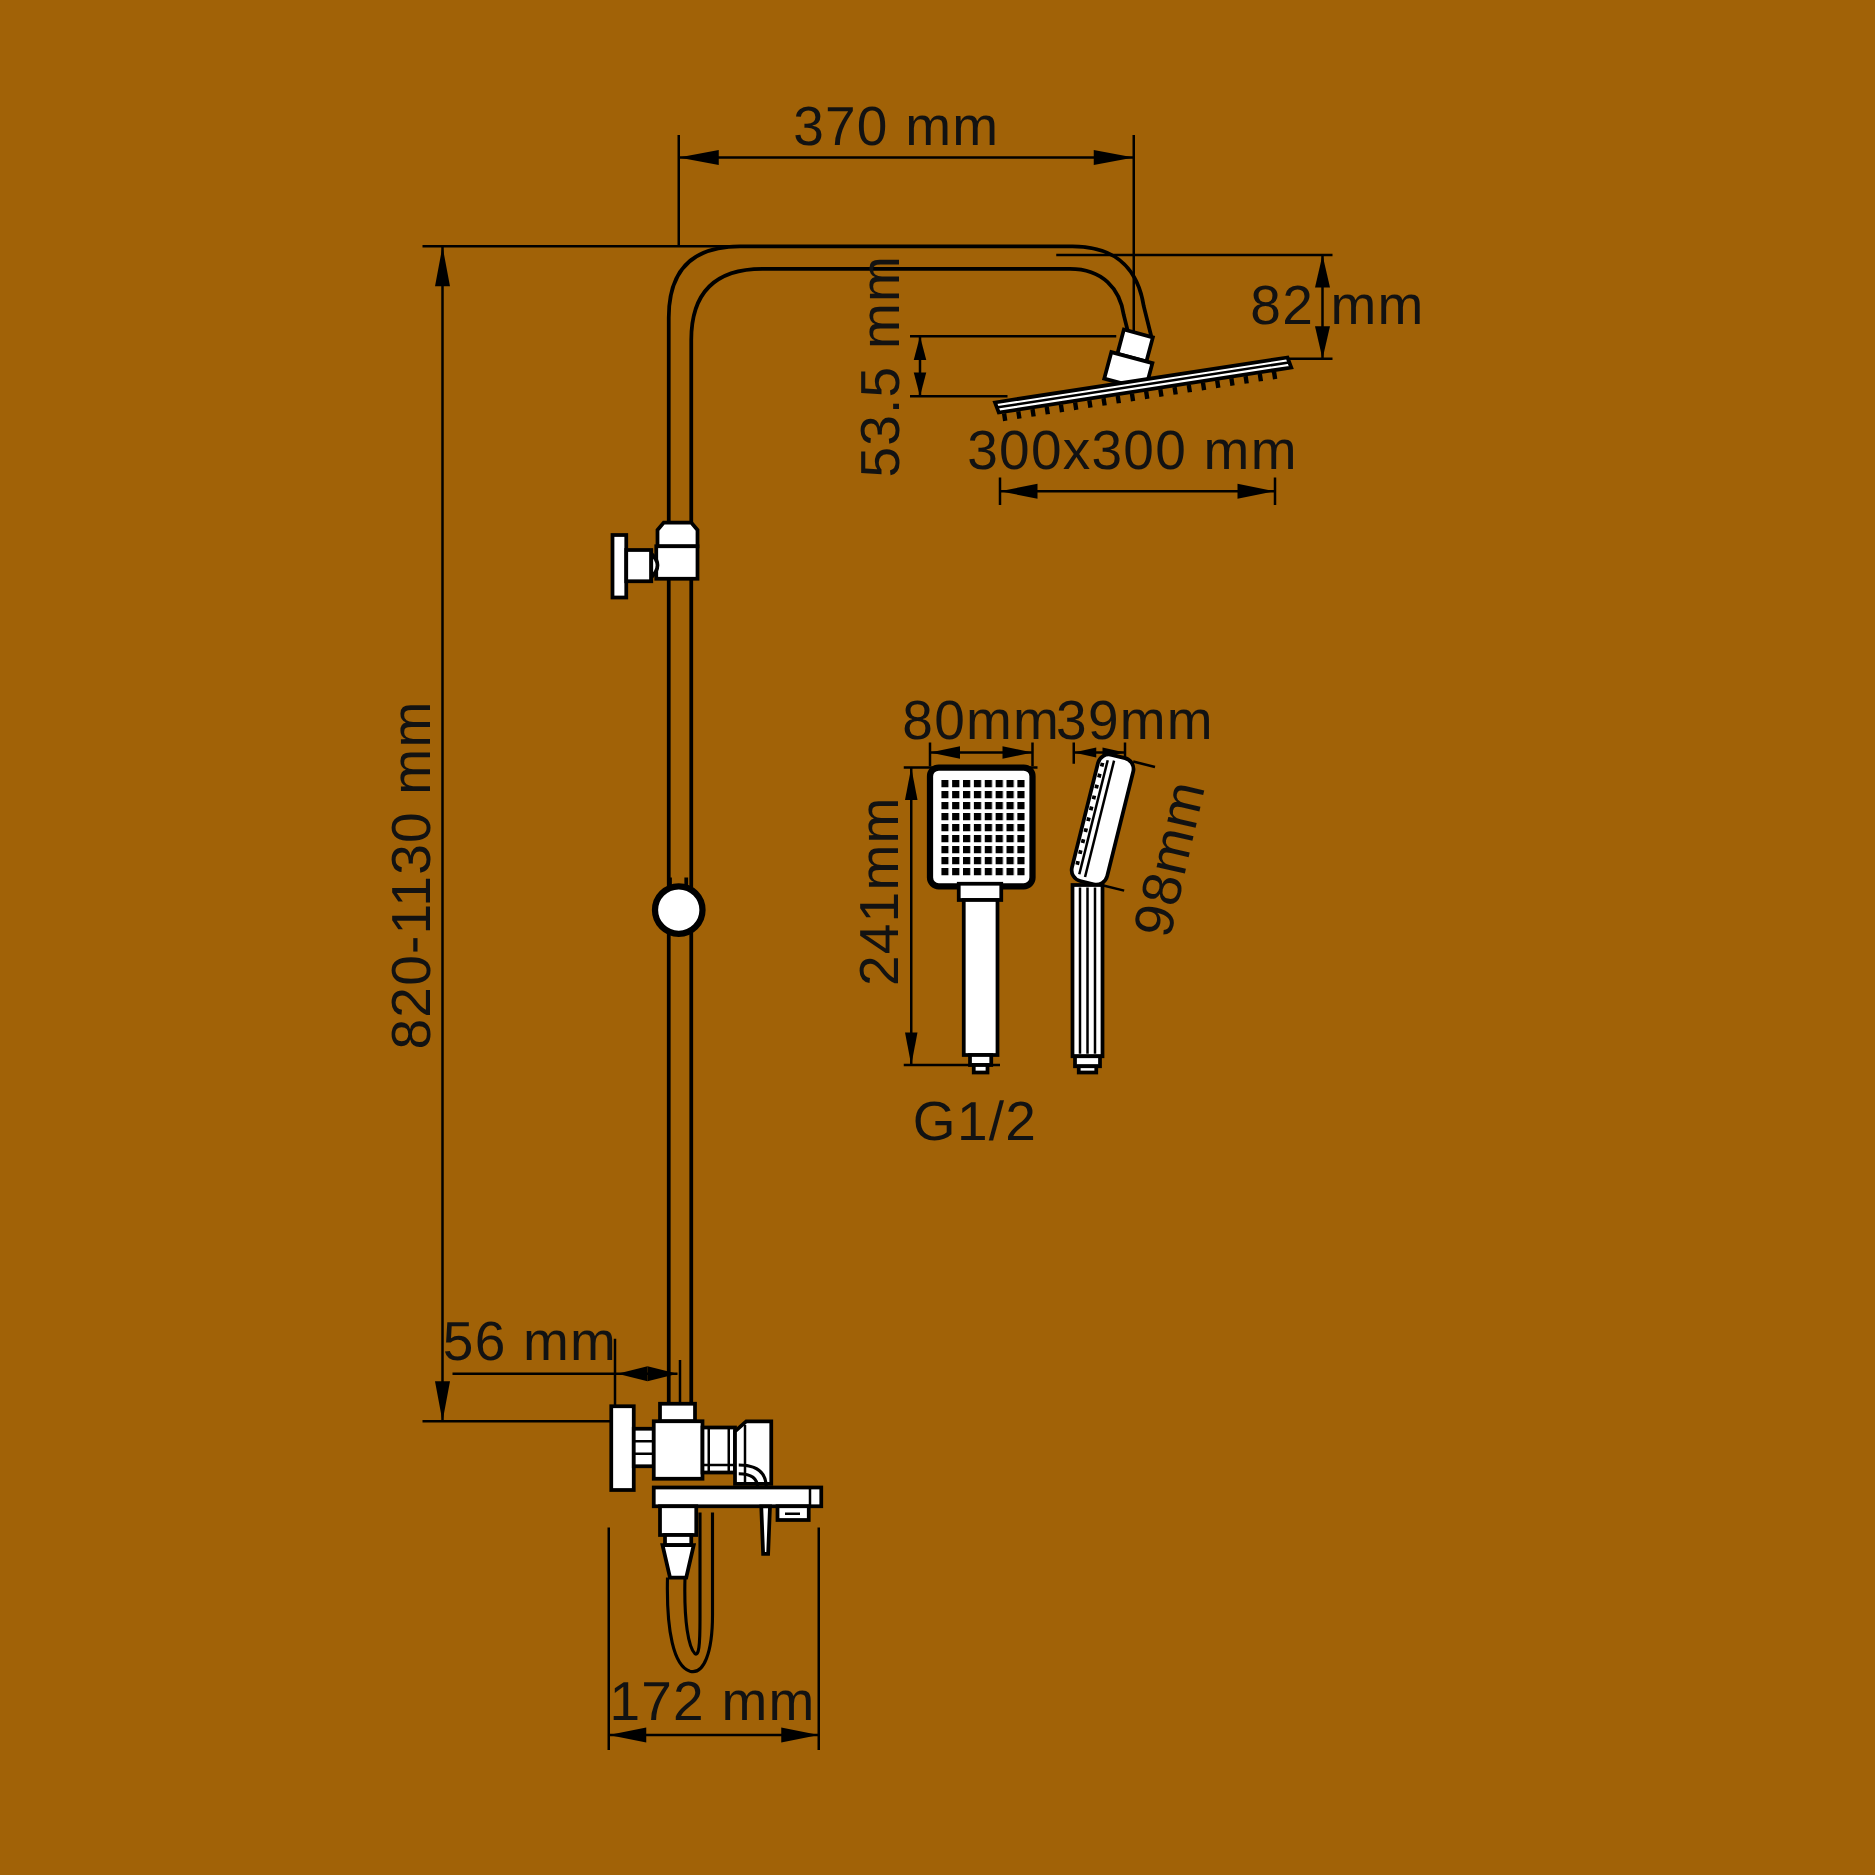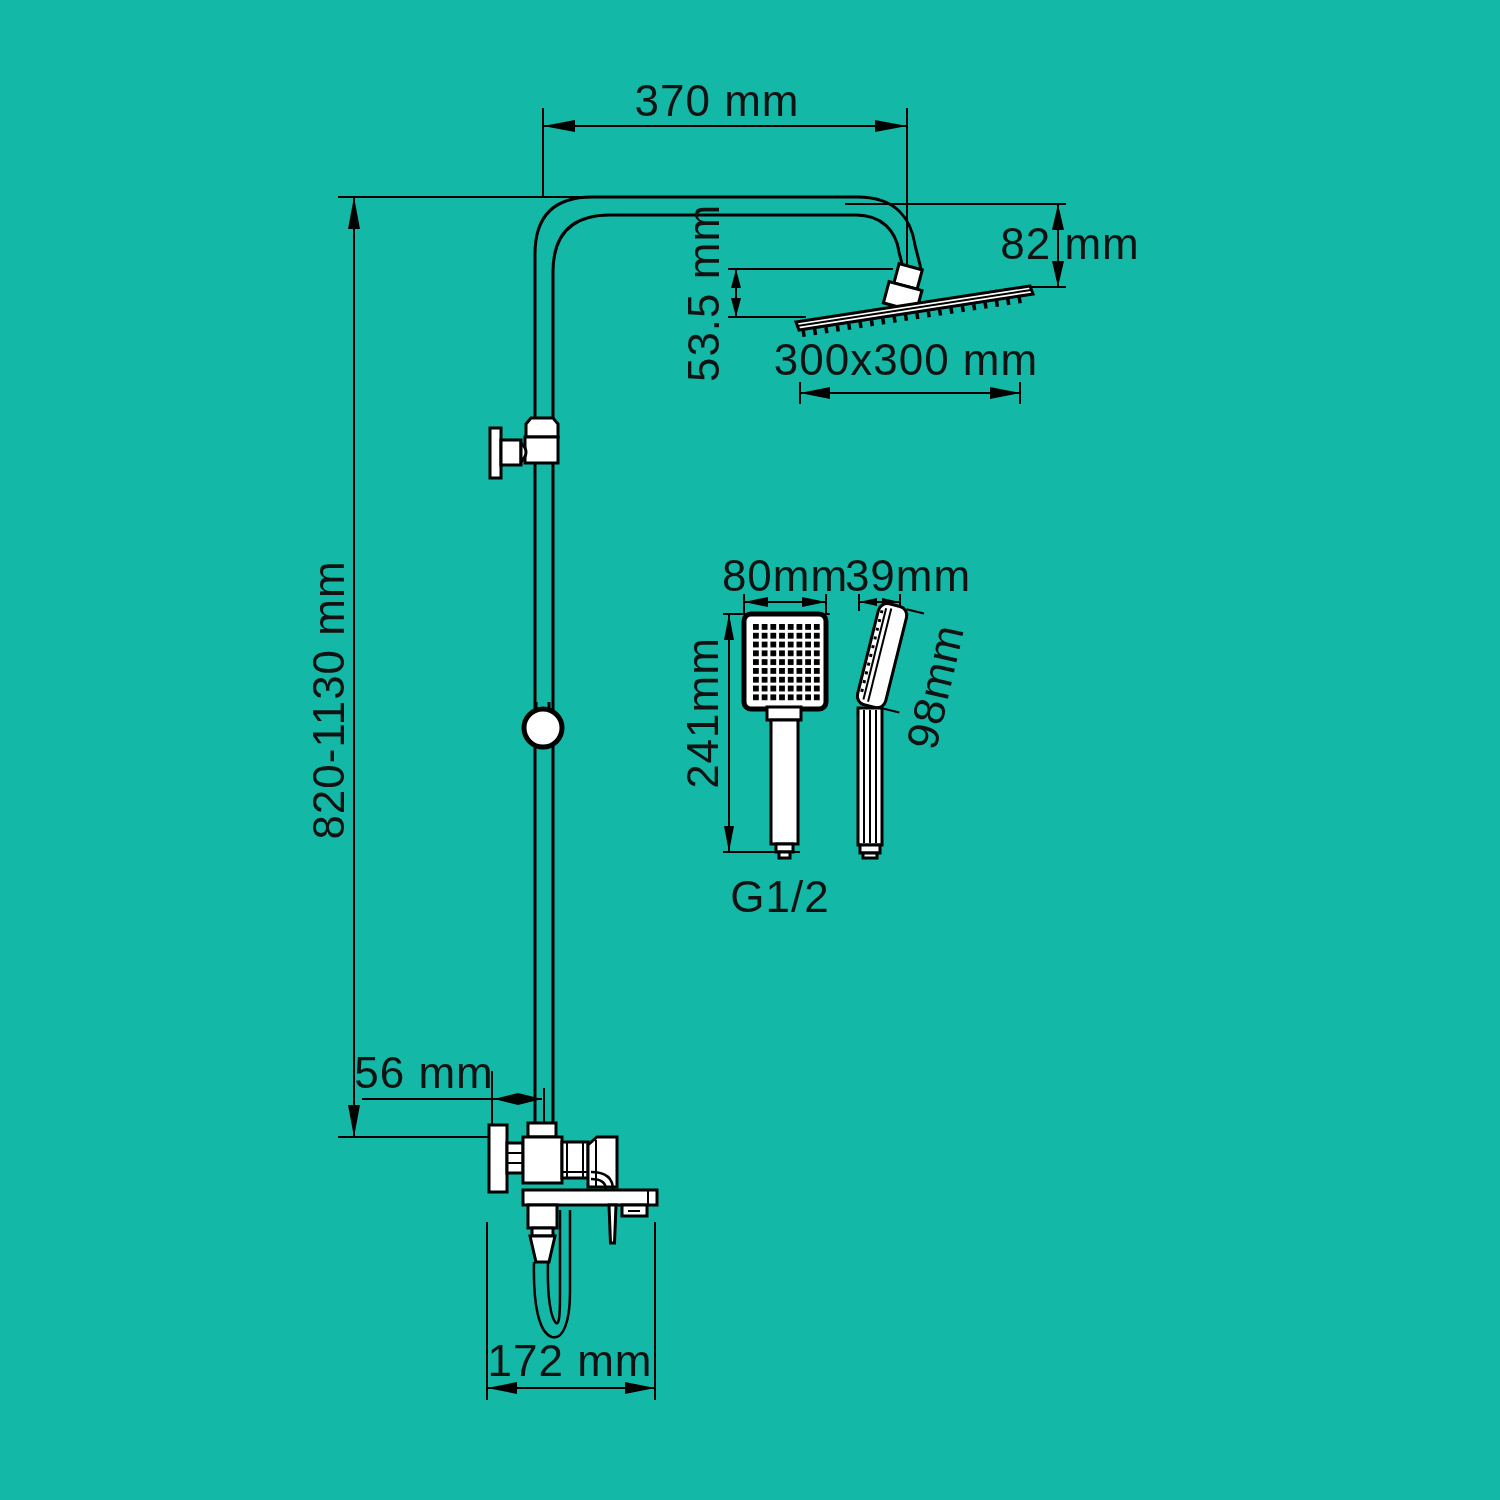--- a/index.html
+++ b/index.html
@@ -1,16 +1,16 @@
 <!DOCTYPE html>
 <html><head>
 <meta charset="utf-8">
 <style>
   html,body{margin:0;padding:0;background:#ffffff;}
-  .stage{position:relative;width:1500px;height:1500px;background:#14b8a6;overflow:hidden;text-align:center;}
+  .stage{position:relative;width:1500px;height:1500px;background:#a16207;overflow:hidden;text-align:center;}
   svg{display:block;}
   .dim-text{
     font-family:"Liberation Sans", sans-serif;
     font-size:44px;
     fill:#121212;
     letter-spacing:1px;
   }
   .ln{stroke:#000;fill:none;}
   .thin{stroke-width:2;}
   .mid{stroke-width:2.5;}

